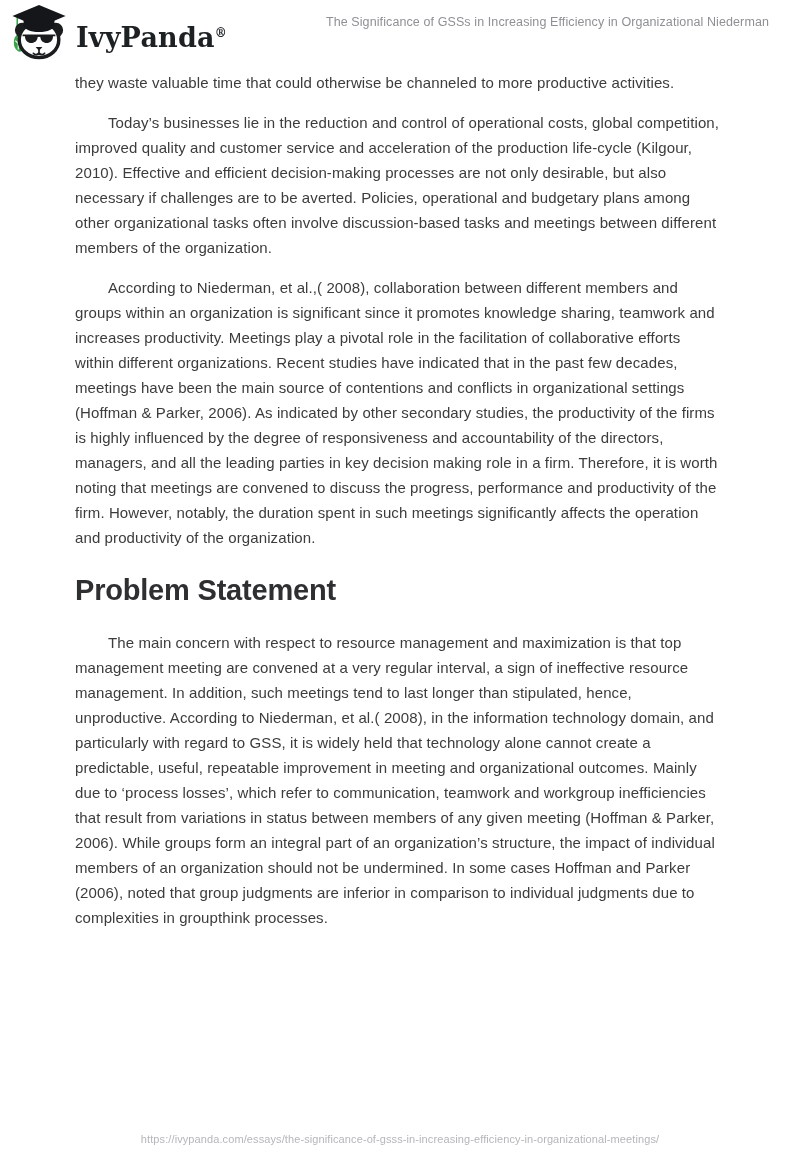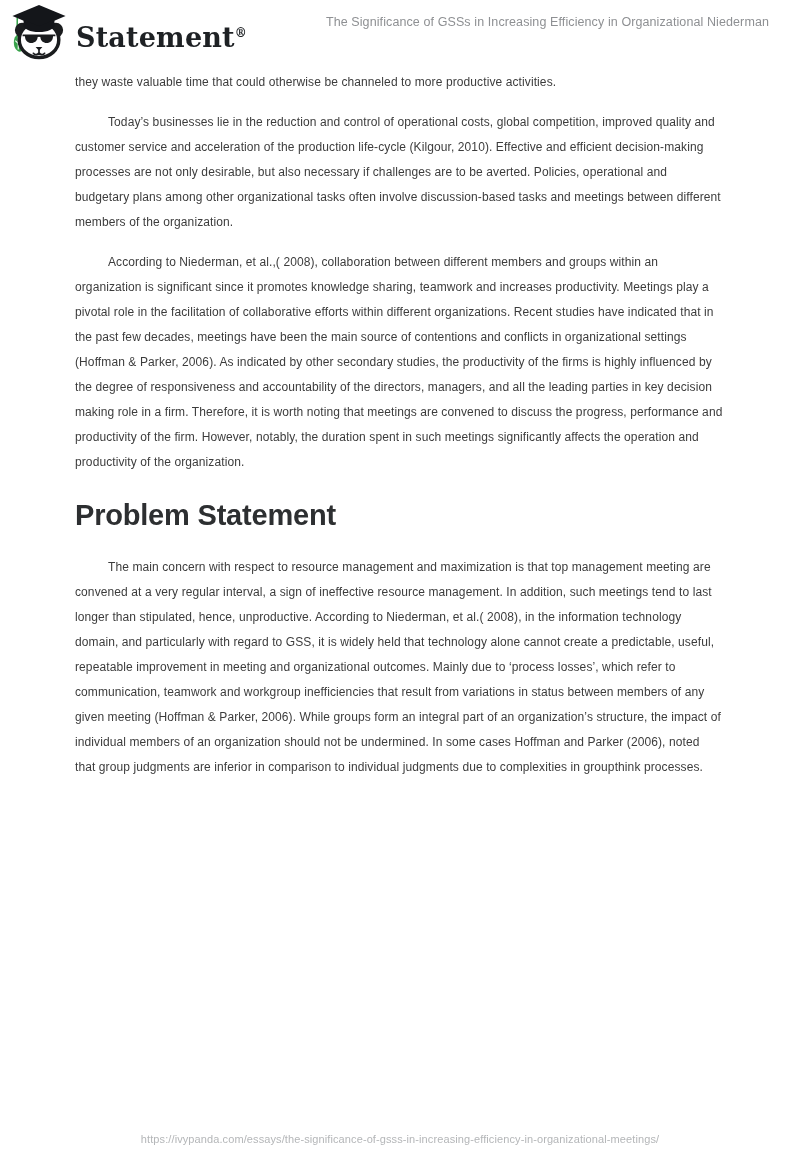--- a/index.html
+++ b/index.html
@@ -52,21 +52,21 @@
 
   
   .content {
     position: absolute;
     top: 70px;
     left: 75px;
     width: 648px;
     color: #3c3c3c;
   }
   .content p {
-    font-size: 12px;
+    font-size: 15px;
     line-height: 25px;
     margin-bottom: 15px;
     text-indent: 33px;
     letter-spacing: 0.1px;
   }
   .content p.no-indent { text-indent: 0; }
   .content h2 {
     font-size: 29px;
     font-weight: 700;
     color: #2d2f31;
@@ -111,21 +111,21 @@
           <path d="M13 31.5 h34 v2 h-2.5 c0 4.5 -3 7 -6.5 7 c-3.5 0 -6.5 -2.5 -6.5 -6 c-1 -0.8 -2 -0.8 -3 0 c0 3.5 -3 6 -6.5 6 c-3.5 0 -6.5 -2.5 -6.5 -7 h-2.5 Z" fill="#1a1c1e"></path>
 
           <path d="M26.5 44.5 h7 l-3.5 4 Z" fill="#1a1c1e"></path>
 
           <path d="M30 48 v2.5 M30 50.5 c-1.5 2.5 -4.5 2.5 -5.8 0.5 M30 50.5 c1.5 2.5 4.5 2.5 5.8 0.5" stroke="#1a1c1e" stroke-width="1.7" fill="none" stroke-linecap="round"></path>
 
           <path d="M30 1 L57.5 12.5 L30 24 L2.5 12.5 Z" fill="#14161a"></path>
           <path d="M14 16.5 v5.5 c0 4 7 7 16 7 c9 0 16 -3 16 -7 v-5.5 L30 23 Z" fill="#14161a"></path>
         </svg>
       </span>
-      <span class="logo-text"><span>Statement</span><sup>®</sup></span>
+      <span class="logo-text"><span>IvyPanda</span><sup>®</sup></span>
     </div>
     <div class="doc-title">The Significance of GSSs in Increasing Efficiency in Organizational Niederman</div>
   </div>
 
   <div class="content">
     <p class="no-indent">they waste valuable time that could otherwise be channeled to more productive activities.</p>
     <p>Today’s businesses lie in the reduction and control of operational costs, global competition, improved quality and customer service and acceleration of the production life-cycle (Kilgour, 2010). Effective and efficient decision-making processes are not only desirable, but also necessary if challenges are to be averted. Policies, operational and budgetary plans among other organizational tasks often involve discussion-based tasks and meetings between different members of the organization.</p>
     <p>According to Niederman, et al.,( 2008), collaboration between different members and groups within an organization is significant since it promotes knowledge sharing, teamwork and increases productivity. Meetings play a pivotal role in the facilitation of collaborative efforts within different organizations. Recent studies have indicated that in the past few decades, meetings have been the main source of contentions and conflicts in organizational settings (Hoffman &amp; Parker, 2006). As indicated by other secondary studies, the productivity of the firms is highly influenced by the degree of responsiveness and accountability of the directors, managers, and all the leading parties in key decision making role in a firm. Therefore, it is worth noting that meetings are convened to discuss the progress, performance and productivity of the firm. However, notably, the duration spent in such meetings significantly affects the operation and productivity of the organization.</p>
     <h2>Problem Statement</h2>
     <p>The main concern with respect to resource management and maximization is that top management meeting are convened at a very regular interval, a sign of ineffective resource management. In addition, such meetings tend to last longer than stipulated, hence, unproductive. According to Niederman, et al.( 2008), in the information technology domain, and particularly with regard to GSS, it is widely held that technology alone cannot create a predictable, useful, repeatable improvement in meeting and organizational outcomes. Mainly due to ‘process losses’, which refer to communication, teamwork and workgroup inefficiencies that result from variations in status between members of any given meeting (Hoffman &amp; Parker, 2006). While groups form an integral part of an organization’s structure, the impact of individual members of an organization should not be undermined. In some cases Hoffman and Parker (2006), noted that group judgments are inferior in comparison to individual judgments due to complexities in groupthink processes.</p>

